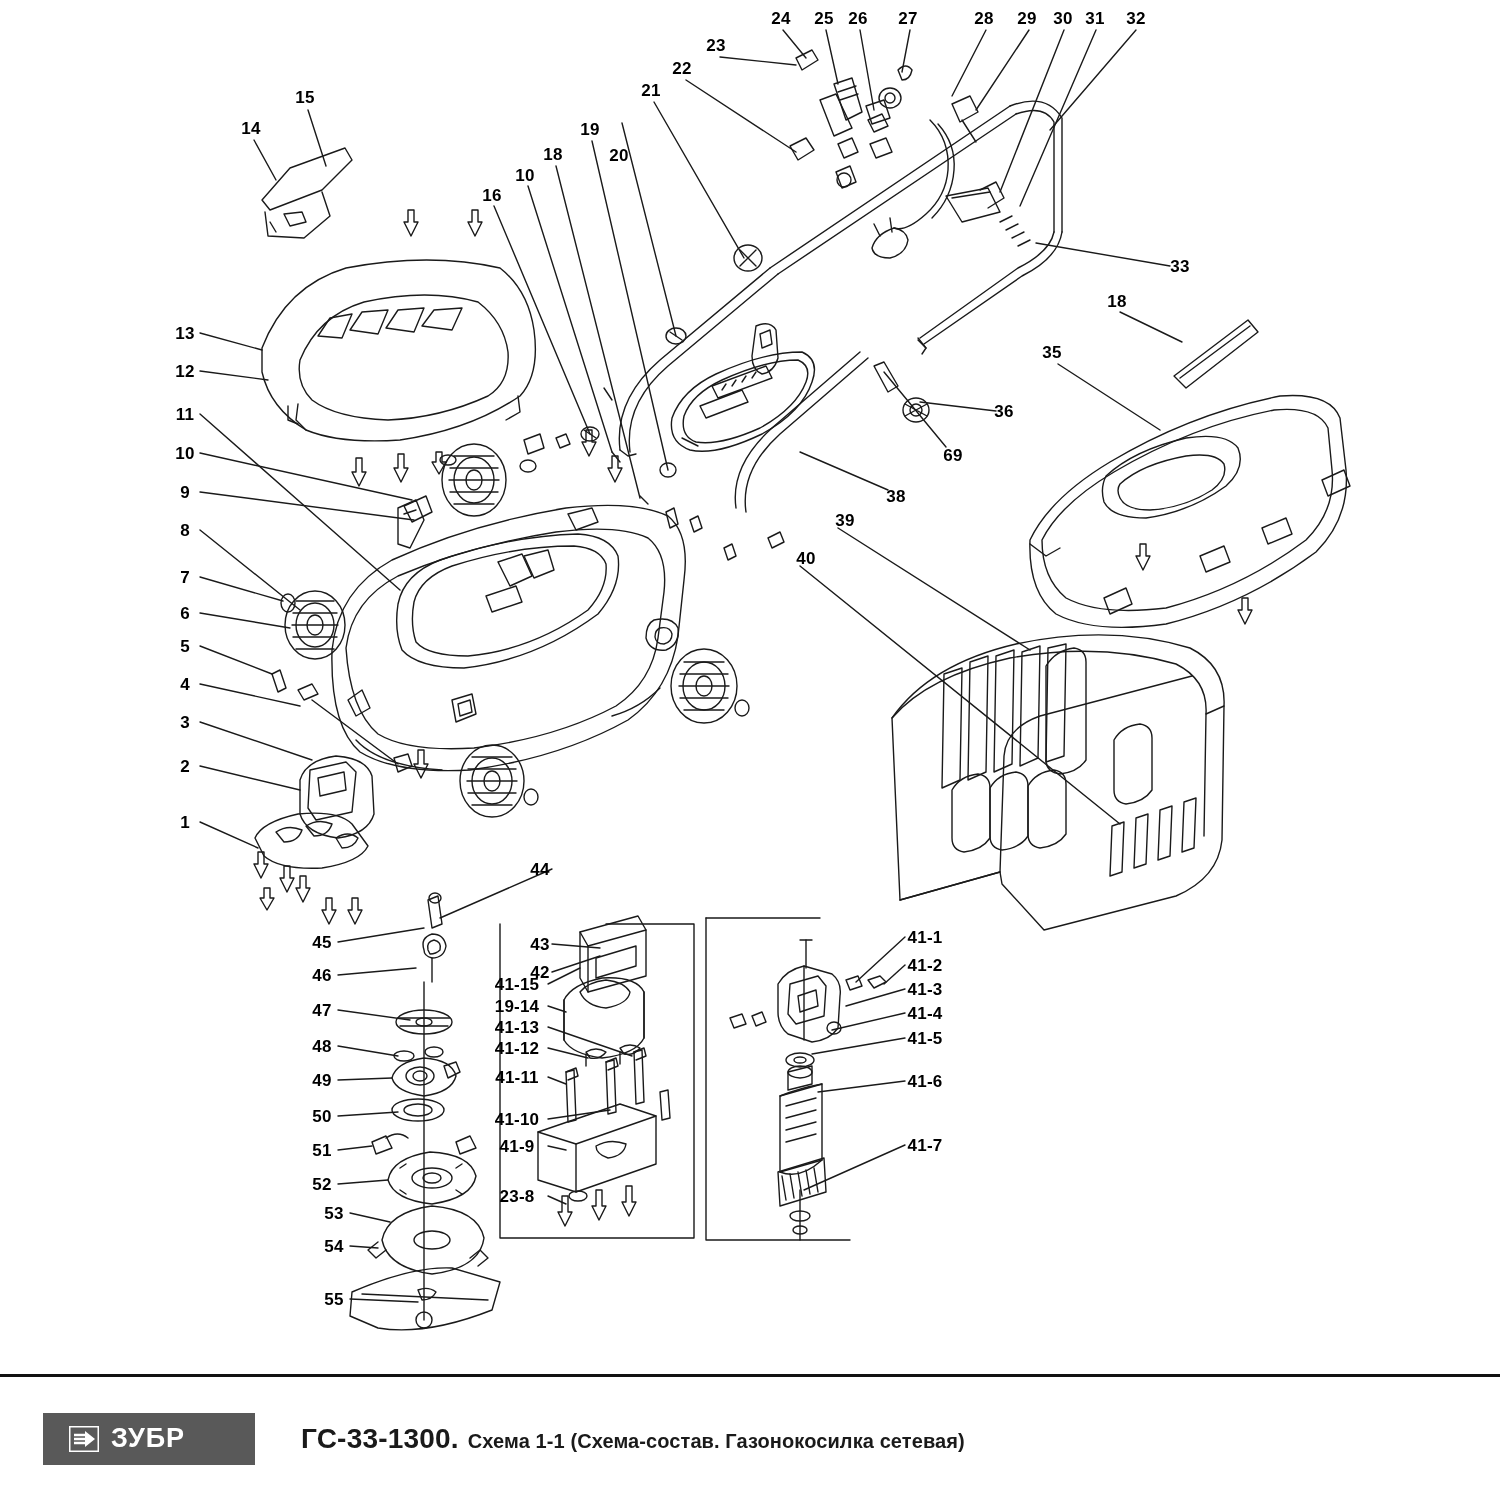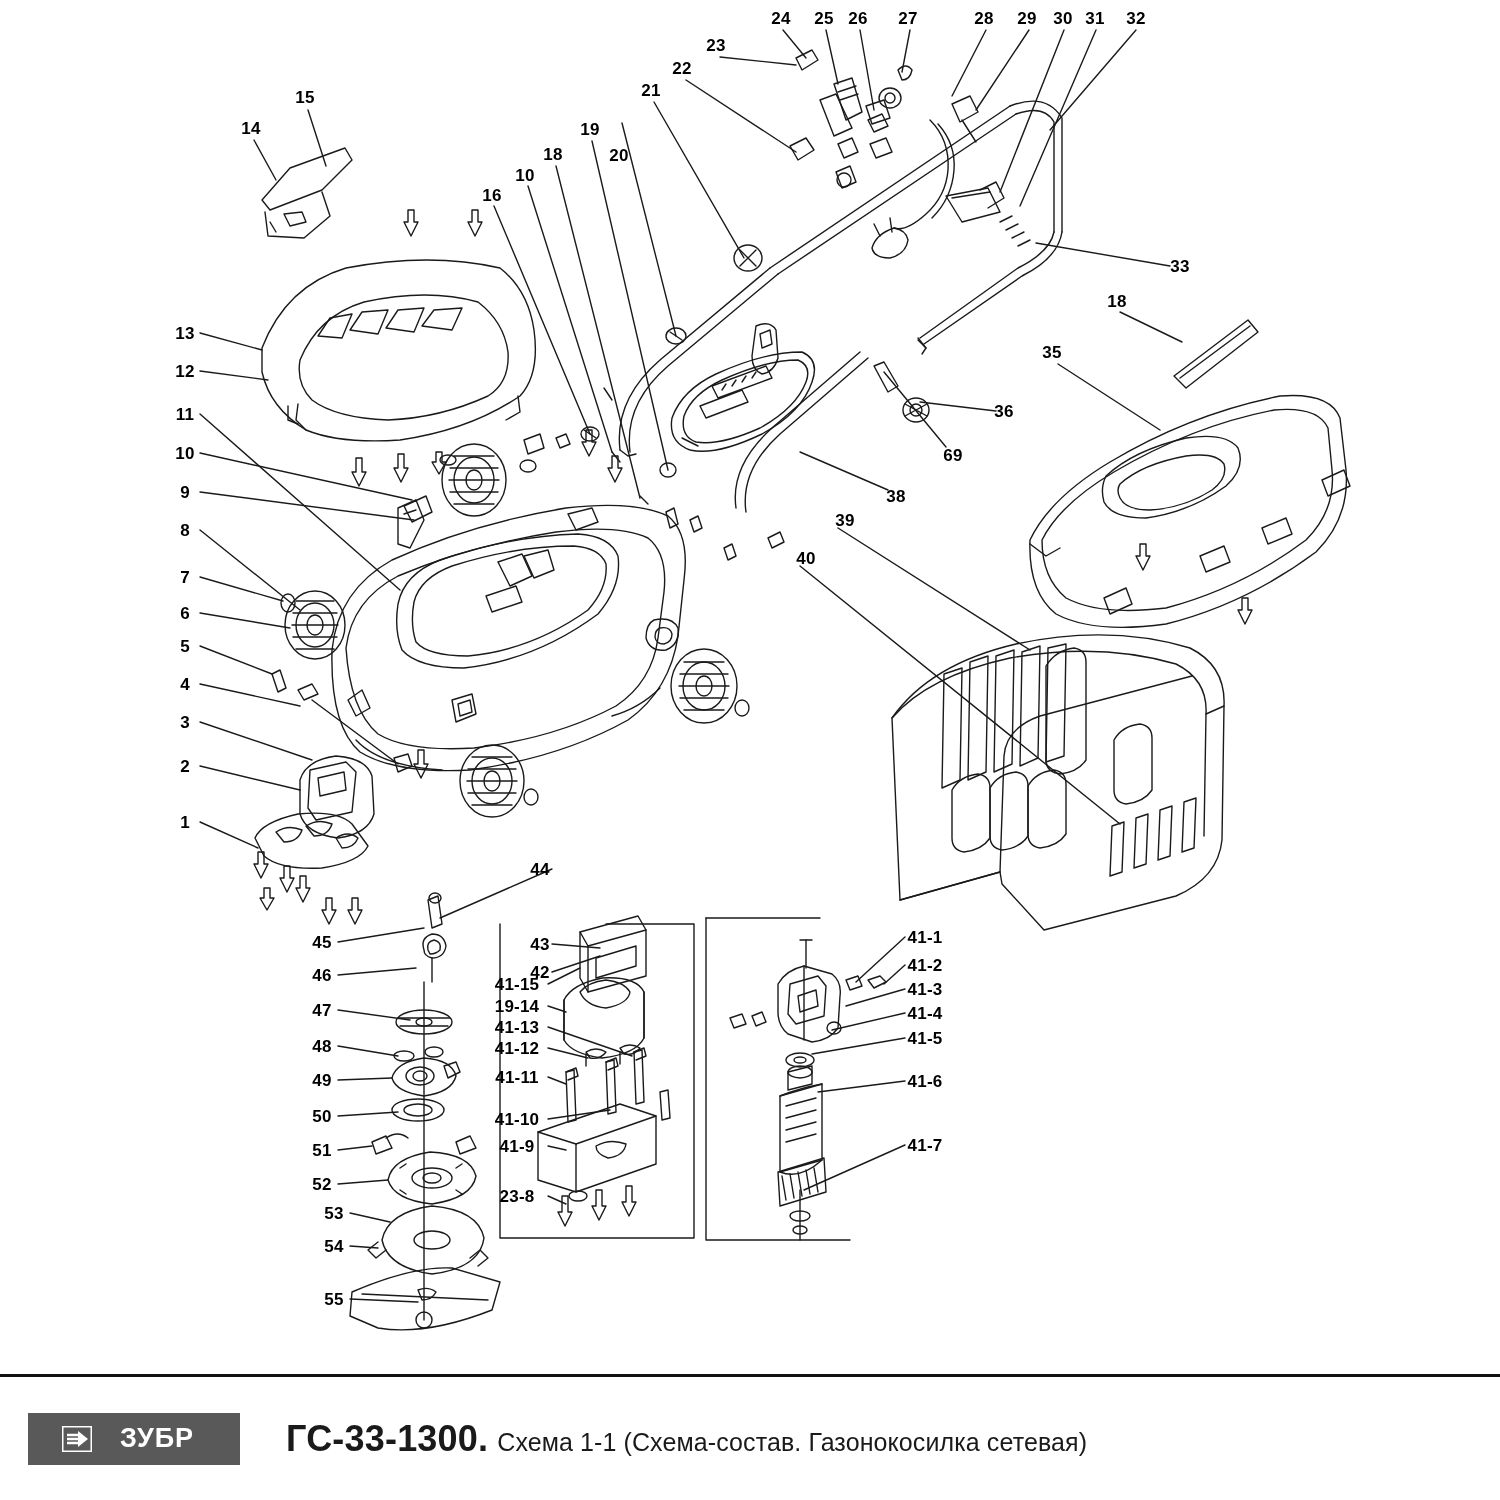--- a/index.html
+++ b/index.html
@@ -59,26 +59,26 @@
     left: 0;
     top: 1377px;
     width: 1500px;
     height: 123px;
     display: flex;
     align-items: center;
   }
   #logo {
     width: 212px;
     height: 52px;
-    margin-left: 28px;
+    margin-left: 43px;
     background: #595959;
     display: flex;
     align-items: center;
-    gap: 28px;
-    padding-left: 34px;
+    gap: 12px;
+    padding-left: 26px;
     box-sizing: border-box;
   }
   #logo .mark {
     width: 30px;
     height: 26px;
     position: relative;
     flex: none;
   }
   #logo .mark svg { display:block; }
   #logo .word {
@@ -89,27 +89,27 @@
     font-family: "Liberation Sans", sans-serif;
   }
   #caption {
     margin-left: 46px;
     display: flex;
     align-items: baseline;
     gap: 9px;
     color: #1a1a1a;
   }
   #caption .model {
-    font-size: 36px;
+    font-size: 28px;
     font-weight: 700;
     letter-spacing: 0.2px;
   }
   #caption .desc {
-    font-size: 25px;
-    font-weight: 400;
+    font-size: 20px;
+    font-weight: 700;
     letter-spacing: 0.1px;
   }
 </style>
 </head>
 <body>
 
 <div id="sheet">
 
   <div id="drawing">
     <svg viewBox="0 0 1500 1372" xmlns="http://www.w3.org/2000/svg">

